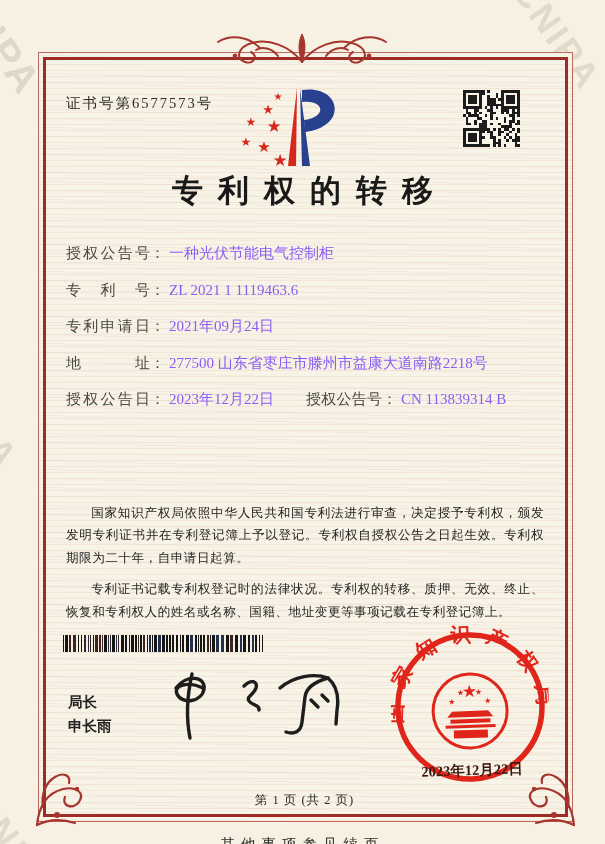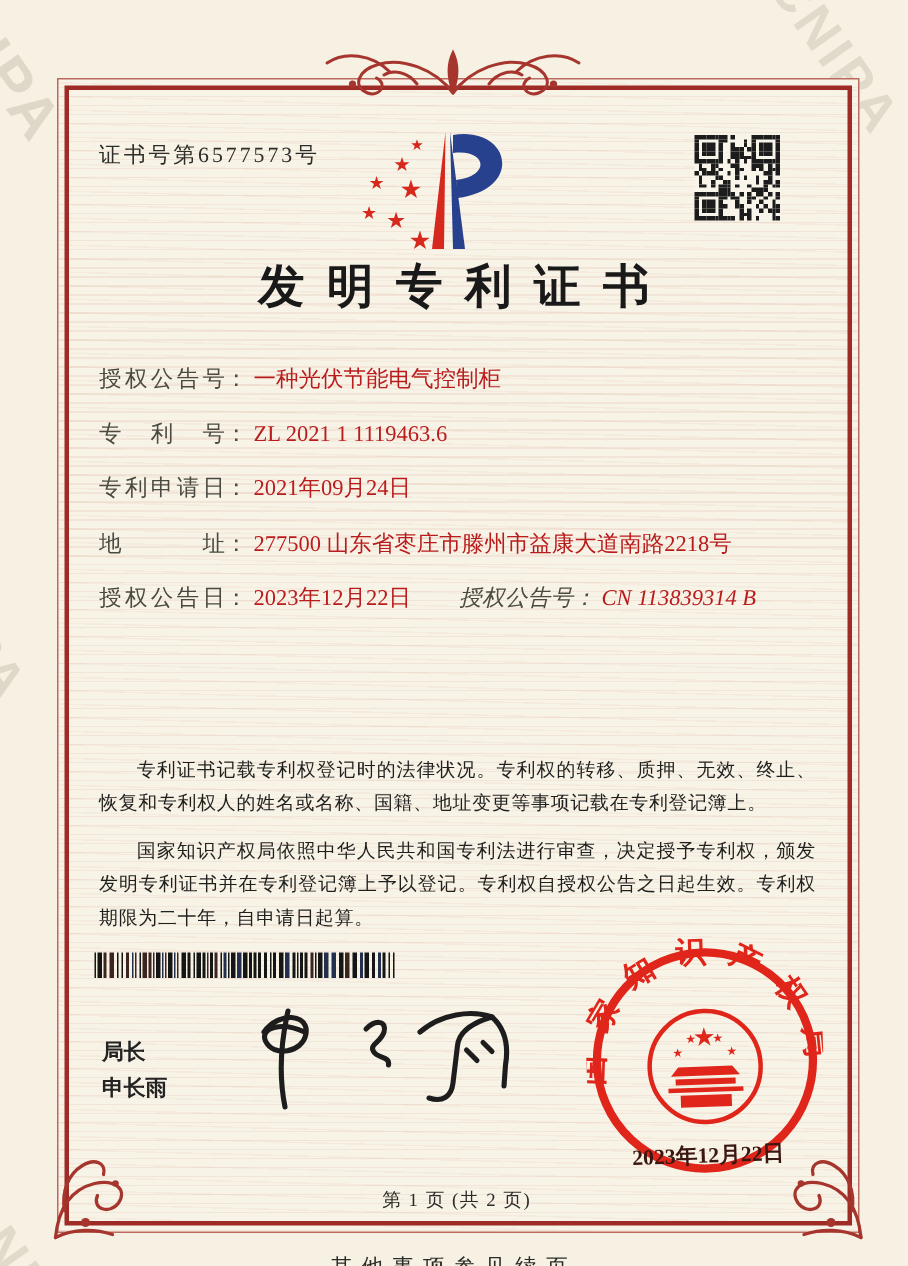--- a/index.html
+++ b/index.html
@@ -48,22 +48,22 @@
     letter-spacing:15px;text-indent:15px;
   }
   
   .fields{position:absolute;left:66px;top:243px;width:478px;}
   .f-row{margin-bottom:15.5px;font-size:15px;line-height:21px;color:#35352f;white-space:nowrap;}
   .f-label{
     display:inline-block;width:84px;vertical-align:top;
     text-align:justify;text-align-last:justify;color:#4a4a40;
   }
   .f-colon{display:inline-block;margin-right:4px;color:#4a4a40;}
-  .f-value{color:#b91c1c;}
-  .f-extra{display:inline-block;margin-left:32px;font-style:italic;}
+  .f-value{color:#8b5cf6;}
+  .f-extra{display:inline-block;margin-left:32px;}
   
   .paras{position:absolute;left:66px;top:502px;width:478px;}
   .para{
     font-size:12.6px;line-height:1.78;color:#1f1f1d;
     text-align:justify;text-indent:2em;margin:0 0 9px 0;
     letter-spacing:0.5px;
   }
   
   .barcode{position:absolute;left:63px;top:635px;width:203px;height:17px;display:flex;align-items:stretch;}
   .barcode span{display:block;}
@@ -591,21 +591,21 @@
       <div class="on"></div>
       <div></div>
       <div class="on"></div>
       <div></div>
       <div></div>
       <div></div>
       <div class="on"></div>
       <div class="on"></div>
     </div>
 
-  <div class="title">发明专利证书</div>
+  <div class="title">专利权的转移</div>
 
   <div class="fields">
     <div class="f-row">
       <span class="f-label">授权公告号</span><span class="f-colon">：</span><span class="f-value">一种光伏节能电气控制柜</span>
     </div>
 
 
     <div class="f-row">
       <span class="f-label">专利号</span><span class="f-colon">：</span><span class="f-value">ZL 2021 1 1119463.6</span>
     </div>
@@ -618,22 +618,22 @@
     <div class="f-row">
       <span class="f-label">地址</span><span class="f-colon">：</span><span class="f-value">277500 山东省枣庄市滕州市益康大道南路2218号</span>
     </div>
 
     <div class="f-row">
       <span class="f-label">授权公告日</span><span class="f-colon">：</span><span class="f-value">2023年12月22日</span><span class="f-extra"><span class="f-label" style="width:76px">授权公告号</span><span class="f-colon">：</span><span class="f-value f-value2">CN 113839314 B</span></span>
     </div>
   </div>
 
   <div class="paras">
+    <p class="para">国家知识产权局依照中华人民共和国专利法进行审查，决定授予专利权，颁发发明专利证书并在专利登记簿上予以登记。专利权自授权公告之日起生效。专利权期限为二十年，自申请日起算。</p>
     <p class="para">专利证书记载专利权登记时的法律状况。专利权的转移、质押、无效、终止、恢复和专利权人的姓名或名称、国籍、地址变更等事项记载在专利登记簿上。</p>
-    <p class="para">国家知识产权局依照中华人民共和国专利法进行审查，决定授予专利权，颁发发明专利证书并在专利登记簿上予以登记。专利权自授权公告之日起生效。专利权期限为二十年，自申请日起算。</p>
   </div>
 
   <div class="barcode" id="barcode">
       <span style="width: 1px; background: rgb(21, 21, 21);"></span>
       <span style="width: 1px;"></span>
       <span style="width: 3px; background: rgb(21, 21, 21);"></span>
       <span style="width: 1px;"></span>
       <span style="width: 2px; background: rgb(60, 36, 32);"></span>
       <span style="width: 2px;"></span>
       <span style="width: 3px; background: rgb(60, 36, 32);"></span>

